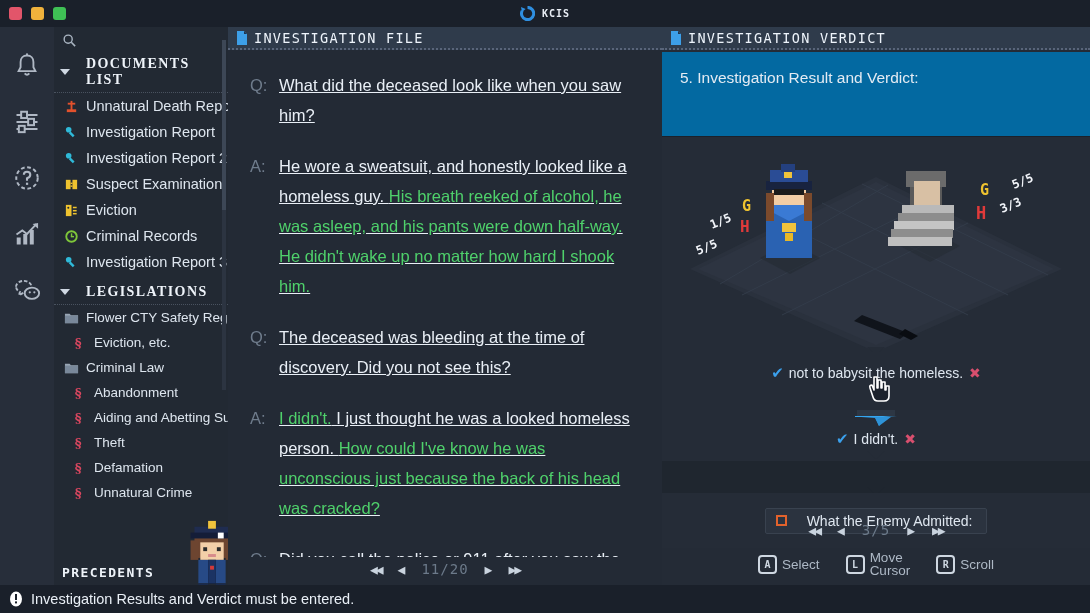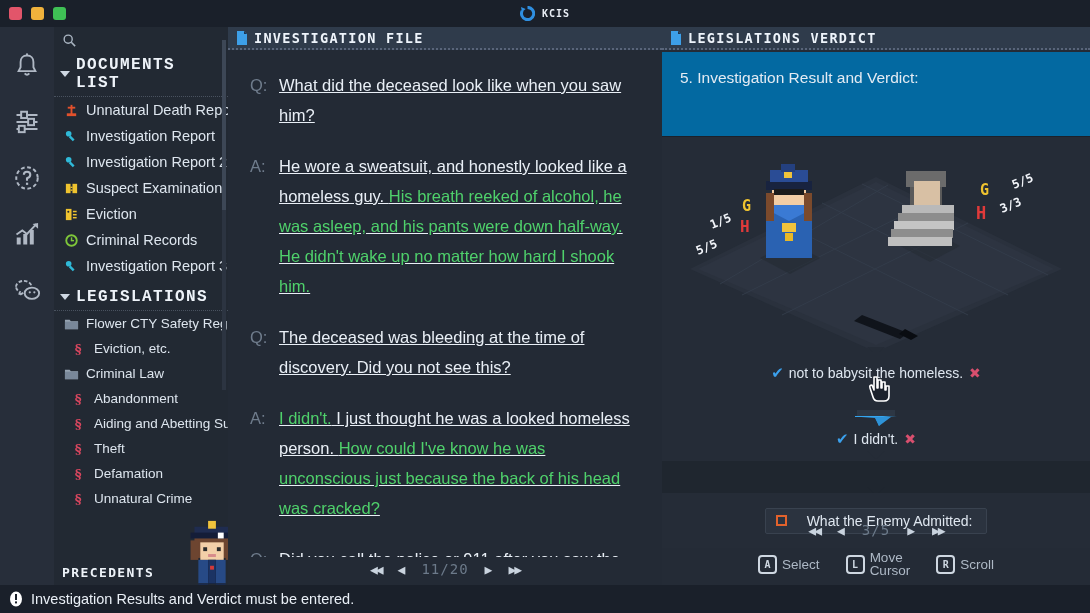--- a/index.html
+++ b/index.html
@@ -46,25 +46,25 @@
   .rail-ico { width:28px; height:28px; opacity:.88; cursor:pointer; }
 
   
   .sidebar {
     position:absolute; left:54px; top:27px; width:174px; height:558px;
     background:#222933;
     overflow:hidden;
   }
   .search-row { height:26px; display:flex; align-items:center; padding-left:8px; }
   .sec-head {
-    display:flex; align-items:center; gap:6px;
+    display:flex; align-items:center; gap:16px;
     padding:3px 0 4px 6px;
-    color:#eef3f9; font-size:16px; font-weight:bold;
+    color:#eef3f9; font-size:14px; font-weight:bold;
     letter-spacing:1.4px;
-    font-family:Liberation Mono, monospace;
+    font-family:Liberation Serif, serif;
     border-bottom:1px dotted #49525f;
     cursor:pointer;
   }
   .caret { width:0;height:0; border-left:5px solid transparent;border-right:5px solid transparent;border-top:6px solid #cfd8e3; }
   .caret.right { border:none; width:0;height:0;border-top:5px solid transparent;border-bottom:5px solid transparent;border-left:6px solid #cfd8e3; }
   .doc-item {
     display:flex; align-items:center; gap:7px;
     padding:2px 4px 2px 10px; height:26px;
     color:#dde5ee; font-size:14.5px; cursor:pointer;
     white-space:nowrap;
@@ -90,21 +90,21 @@
   }
   .panel-head {
     height:23px; background:#2f3b4b;
     display:flex; align-items:center; gap:6px; padding-left:8px;
     border-bottom:1px dotted #5a6explicit;
   }
   .panel-head {
     border-bottom: 2px dotted #59657a;
   }
   .panel-title {
-    color:#eef4fb; font-size:13.5px; font-weight:bold; letter-spacing:1.3px;
+    color:#eef4fb; font-size:13.5px; font-weight:normal; letter-spacing:1.3px;
     font-family:"DejaVu Sans Mono", monospace;
   }
   .doc-ico-blue { width:12px; height:14px; }
   .qa-wrap {
     position:absolute; top:25px; left:0; width:434px; height:505px;
     padding:18px 22px 0 22px; overflow:hidden;
   }
   .qa-row { display:flex; margin-bottom:21px; }
   .qa-label {
     width:29px; flex:0 0 29px;
@@ -453,21 +453,21 @@
       <span class="pg-btn">▶▶</span>
     </div>
   </div>
 
   <div class="right">
     <div class="panel-head">
       <svg class="doc-ico-blue" viewBox="0 0 12 14">
         <path d="M1 0 h7 l3 3 v11 h-10z" fill="#3d9fe8"></path>
         <path d="M8 0 v3 h3z" fill="#1f3550"></path>
       </svg>
-      <span class="panel-title">LEGISLATIONS VERDICT</span>
+      <span class="panel-title">INVESTIGATION VERDICT</span>
     </div>
 
     <div class="verdict-head-row">
       <span class="vt">5. Investigation Result and Verdict:</span>
     </div>
 
     <div class="scene">
       <svg width="428" height="215" viewBox="0 0 428 215">
 
         <polygon points="214,40 400,132 214,215 28,132" fill="#2a313d"></polygon>

